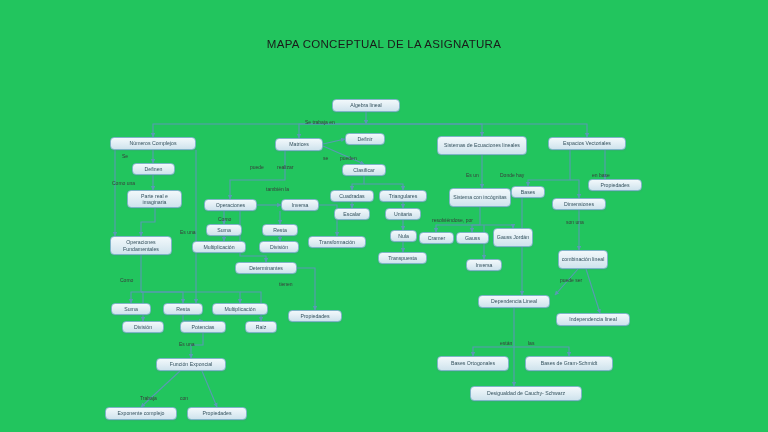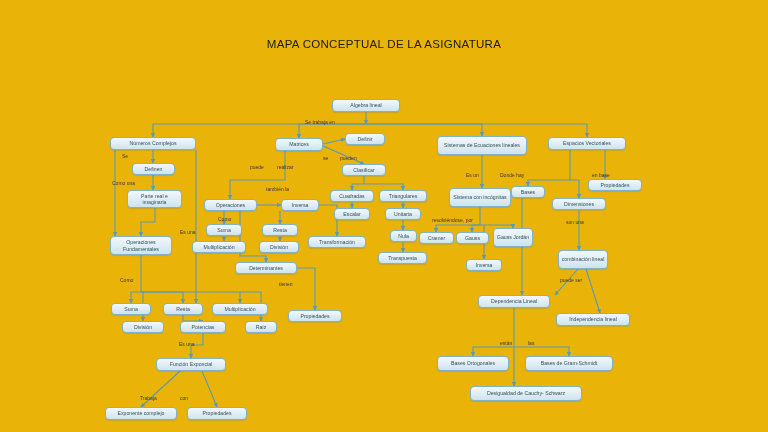--- a/index.html
+++ b/index.html
@@ -1,18 +1,18 @@
 <!DOCTYPE html>
 <html><head>
 <meta charset="utf-8">
 <style>
   html,body{margin:0;padding:0;background:#ffffff;}
   body{width:768px;height:432px;overflow:hidden;
        font-family:"Liberation Sans","DejaVu Sans",sans-serif;}
-  #canvas{position:relative;width:768px;height:432px;background:#eab308;}
+  #canvas{position:relative;width:768px;height:432px;background:#22c55e;}
   #page-title{
     position:absolute;left:0;top:38px;width:768px;text-align:center;
     font-size:11.5px;color:#1a1a1a;letter-spacing:.3px;
   }
   svg#edges{position:absolute;left:0;top:0;width:768px;height:432px;}
   .node{
     position:absolute;box-sizing:border-box;
     display:flex;align-items:center;justify-content:center;
     text-align:center;
     border:1px solid #7fb4c8;border-radius:4px;

